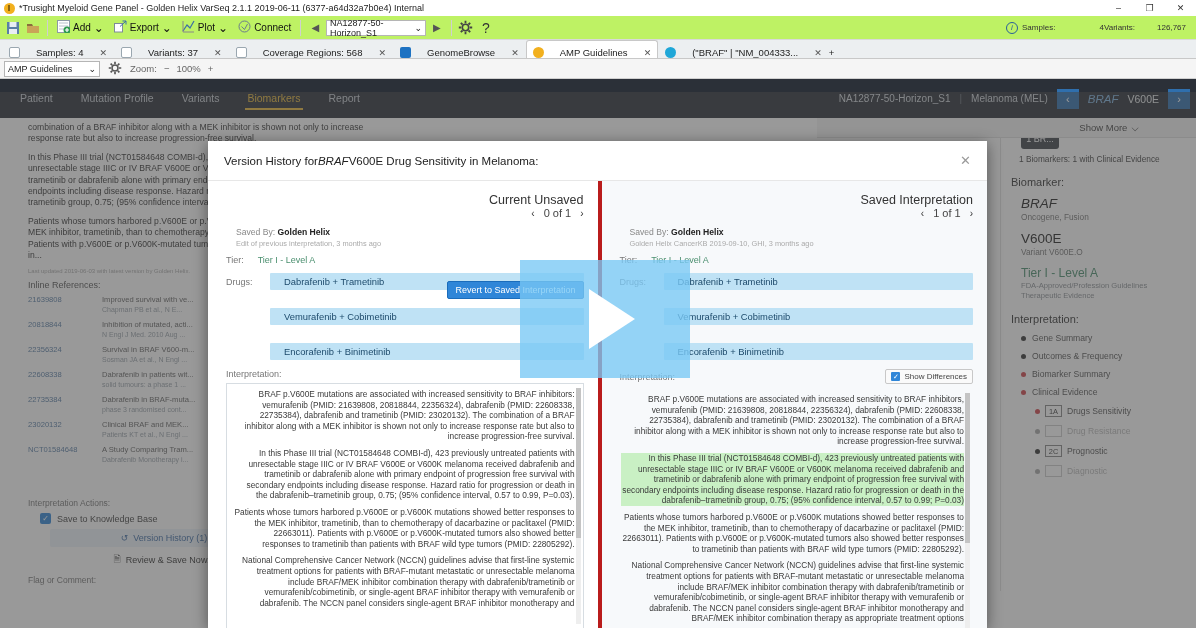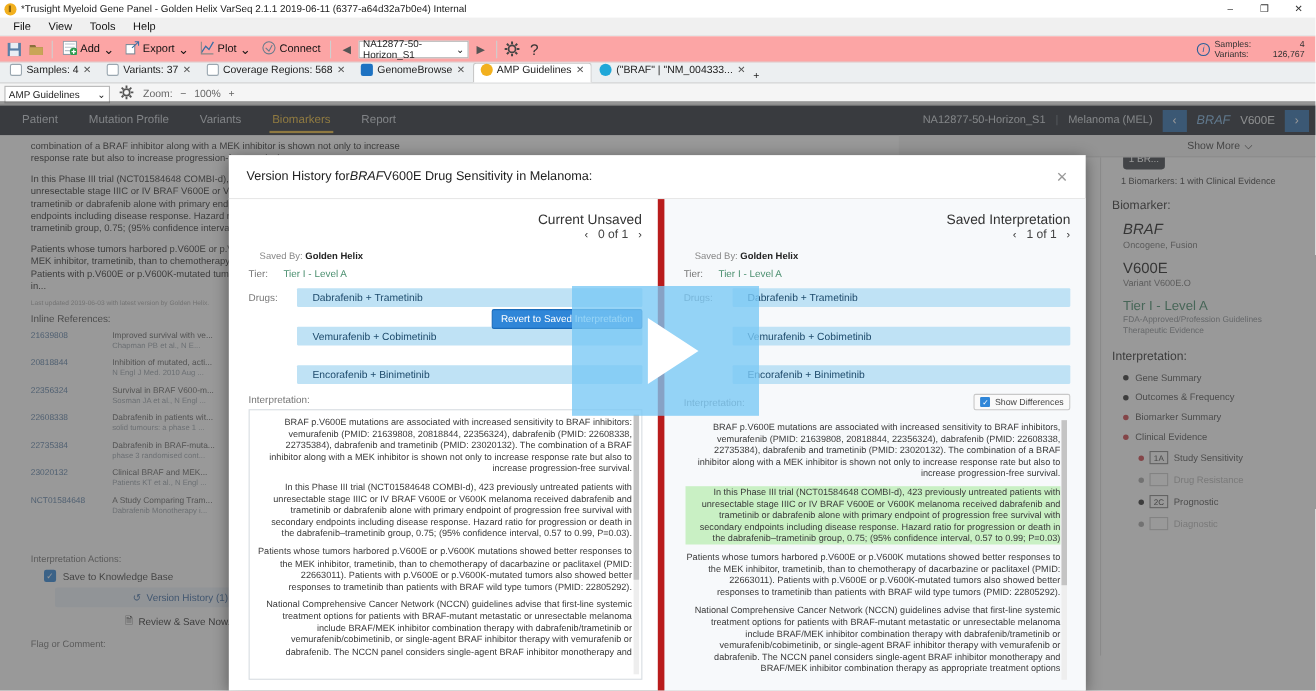--- a/index.html
+++ b/index.html
@@ -35,56 +35,56 @@
   
   .menubar {
     height: 17px; background: #f0f0f0; display: flex; align-items: center;
     font-size: 10px; color: #111; padding-left: 4px;
     border-bottom: 1px solid #e3e3e3;
   }
   .menubar .mi { padding: 0 8px; line-height: 17px; }
 
   
   .toolbar {
-    height: 24px; background: #fca5a5; display: flex; align-items: center;
+    height: 24px; background: #bef264; display: flex; align-items: center;
     padding: 0 4px; gap: 2px; border-bottom: 1px solid #d9d9d9;
     font-size: 10px; color: #111;
   }
   .tb-icon { width: 18px; height: 18px; display: flex; align-items: center; justify-content: center; }
   .tb-btn { display: flex; align-items: center; gap: 3px; padding: 0 4px; height: 20px; }
   .tb-sep { width: 1px; height: 16px; background: #cfcfcf; margin: 0 3px; }
   .glyph { font-size: 12px; line-height: 1; }
   .combo {
     display: flex; align-items: center; justify-content: space-between;
     width: 100px; height: 16px; border: 1px solid #b5b5b5; background: #fff;
     font-size: 9px; padding: 0 3px; color: #222;
   }
   .arrowbtn { padding: 0 5px; color: #555; font-size: 10px; }
   .sample-counter {
     margin-left: auto; display: flex; align-items: center; gap: 4px;
     font-size: 8px; color: #333; padding-right: 6px;
   }
-  .sc-rows { display: flex; flex-direction: column; line-height: 9px; }
+  .sc-rows { display: flex; flex-direction: row; line-height: 9px; }
   .sc-row { display: flex; gap: 6px; }
   .sc-lbl { width: 36px; }
   .sc-val { width: 40px; text-align: right; }
   .info-circle {
     width: 12px; height: 12px; border-radius: 50%; border: 1px solid #2a6099;
     color: #2a6099; font-size: 8px; display: flex; align-items: center; justify-content: center;
     font-style: italic;
   }
 
   
   .doctabs {
     height: 19px; background: #eceff1; display: flex; align-items: flex-end;
     font-size: 9.5px; color: #222; padding-left: 2px;
     border-bottom: 1px solid #c8c8c8;
   }
   .dtab {
-    display: flex; align-items: flex-start; gap: 4px; height: 18px;
+    display: flex; align-items: flex-end; gap: 16px; height: 18px;
     padding: 0 6px; border: 1px solid transparent; border-bottom: none;
     white-space: nowrap;
   }
   .dtab.active { background: #fff; border-color: #c8c8c8; border-radius: 3px 3px 0 0; }
   .dtab .x { font-size: 9px; color: #555; }
   .dtab .ti { width: 11px; height: 11px; border-radius: 2px; flex: 0 0 auto; }
   .ti.grid { background: #fff; border: 1px solid #9aa7b0; }
   .ti.blue { background: #1d72c2; }
   .ti.gold { background: #f2b01e; border-radius: 50%; }
   .ti.cyan { background: #1fa7d8; border-radius: 50%; }
@@ -96,21 +96,21 @@
     border-bottom: 1px solid #d0d0d0;
   }
   .subtoolbar .combo { width: 96px; }
   .zoomgrp { display: flex; align-items: center; gap: 7px; color: #666; }
 
   
   .apparea { position: relative; width: 1196px; height: 500px; background: #fff; }
 
   
   .navbar {
-    height: 27px; background: #2b3038; display: flex; align-items: center;
+    height: 39px; background: #2b3038; display: flex; align-items: center;
     font-size: 10.5px; color: #c8cdd4; padding-left: 6px;
   }
   .navbar .navitem { padding: 0 14px; line-height: 27px; position: relative; }
   .navbar .navitem.active { color: #e8b93c; }
   .navbar .navitem.active::after {
     content: ""; position: absolute; left: 12px; right: 12px; bottom: 2px;
     height: 2px; background: #e8b93c;
   }
   .navright { margin-left: auto; display: flex; align-items: center; gap: 9px; padding-right: 6px; font-size: 10px; color: #cfd4da; }
   .navright .divider { color: #6a717c; }
@@ -190,21 +190,21 @@
     display: flex; flex-direction: column;
   }
   .modal-head {
     height: 40px; display: flex; align-items: center; padding: 0 16px;
     font-size: 11.5px; color: #222; border-bottom: 1px solid #e7e7e7;
   }
   .modal-head .ital { font-style: italic; }
   .modal-close { margin-left: auto; font-size: 13px; color: #999; }
   .modal-body { flex: 1; display: flex; overflow: hidden; }
   .pane { width: 50%; padding: 12px 14px 0 18px; position: relative; }
-  .pane.saved { background: #f7f9fb; border-left: 6px solid #b91c1c; }
+  .pane.saved { background: #f7f9fb; border-left: 4px solid #b91c1c; }
   .pane-head { display: flex; align-items: flex-end; flex-direction: column; }
   .pane-title { font-size: 12.5px; color: #333; }
   .pager { margin-left: auto; display: flex; align-items: center; gap: 9px; font-size: 11px; color: #444; }
   .pager .ch { color: #333; font-size: 10px; }
   .meta1 { font-size: 8.6px; color: #888; margin: 8px 0 0 10px; }
   .meta1 b { color: #222; font-weight: bold; }
   .meta2 { font-size: 7.4px; color: #aaa; margin: 2px 0 0 10px; }
   .tierline { display: flex; gap: 14px; font-size: 9px; color: #777; margin-top: 7px; align-items: center; }
   .tierline .val { color: #4b8f6f; }
   .revert-btn {
@@ -264,26 +264,20 @@
   <div class="titlebar">
     <div class="appicon"></div>
     <div class="wintitle">*Trusight Myeloid Gene Panel - Golden Helix VarSeq 2.1.1 2019-06-11 (6377-a64d32a7b0e4) Internal</div>
     <div class="winbtns">
       <div class="winbtn">–</div>
       <div class="winbtn">❐</div>
       <div class="winbtn close">✕</div>
     </div>
   </div>
 
-  <div class="menubar">
-    <div class="mi">File</div>
-    <div class="mi">View</div>
-    <div class="mi">Tools</div>
-    <div class="mi">Help</div>
-  </div>
 
   <div class="toolbar">
     <div class="tb-icon">
       <svg width="14" height="14" viewBox="0 0 14 14">
           <rect x="1" y="1" width="12" height="12" fill="#5a7fa6"></rect>
           <rect x="3.5" y="1" width="7" height="5" fill="#e9eef4"></rect>
           <rect x="3" y="8" width="8" height="5" fill="#e9eef4"></rect>
         </svg>
     </div>
     <div class="tb-icon">
@@ -535,21 +529,21 @@
           <span>Biomarker Summary</span>
         </div>
         <div class="rs-li">
           <span class="dot red"></span>
           <span>Clinical Evidence</span>
         </div>
 
         <div class="rs-li sub">
           <span class="dot red"></span>
           <span class="tierbox">1A</span>
-          <span>Study Sensitivity</span>
+          <span>Drugs Sensitivity</span>
         </div>
         <div class="rs-li sub faded">
           <span class="dot"></span>
           <span class="tierbox"></span>
           <span>Drug Resistance</span>
         </div>
         <div class="rs-li sub">
           <span class="dot"></span>
           <span class="tierbox">2C</span>
           <span>Prognostic</span>
@@ -581,20 +575,21 @@
           <span class="pager">
             <span class="ch">‹</span>
             <span>0 of 1</span>
             <span class="ch">›</span>
           </span>
         </div>
         <div class="meta1">
           <span>Saved By:</span>
           <b>Golden Helix</b>
         </div>
+        <div class="meta2">Edit of previous interpretation, 3 months ago</div>
         <div class="tierline">
           <span>Tier:</span>
           <span class="val">Tier I - Level A</span>
         </div>
 
         <div class="revert-btn">Revert to Saved Interpretation</div>
 
         <div class="drugs-wrap">
           <div class="drugs-lbl">Drugs:</div>
           <div class="drugs-col">
@@ -624,20 +619,21 @@
           <span class="pager">
             <span class="ch">‹</span>
             <span>1 of 1</span>
             <span class="ch">›</span>
           </span>
         </div>
         <div class="meta1">
           <span>Saved By:</span>
           <b>Golden Helix</b>
         </div>
+        <div class="meta2">Golden Helix CancerKB 2019-09-10, GHI, 3 months ago</div>
         <div class="tierline">
           <span>Tier:</span>
           <span class="val">Tier I - Level A</span>
         </div>
 
         <div class="drugs-wrap">
           <div class="drugs-lbl">Drugs:</div>
           <div class="drugs-col">
             <div class="drug">Dabrafenib + Trametinib</div>
             <div class="drug">Vemurafenib + Cobimetinib</div>

